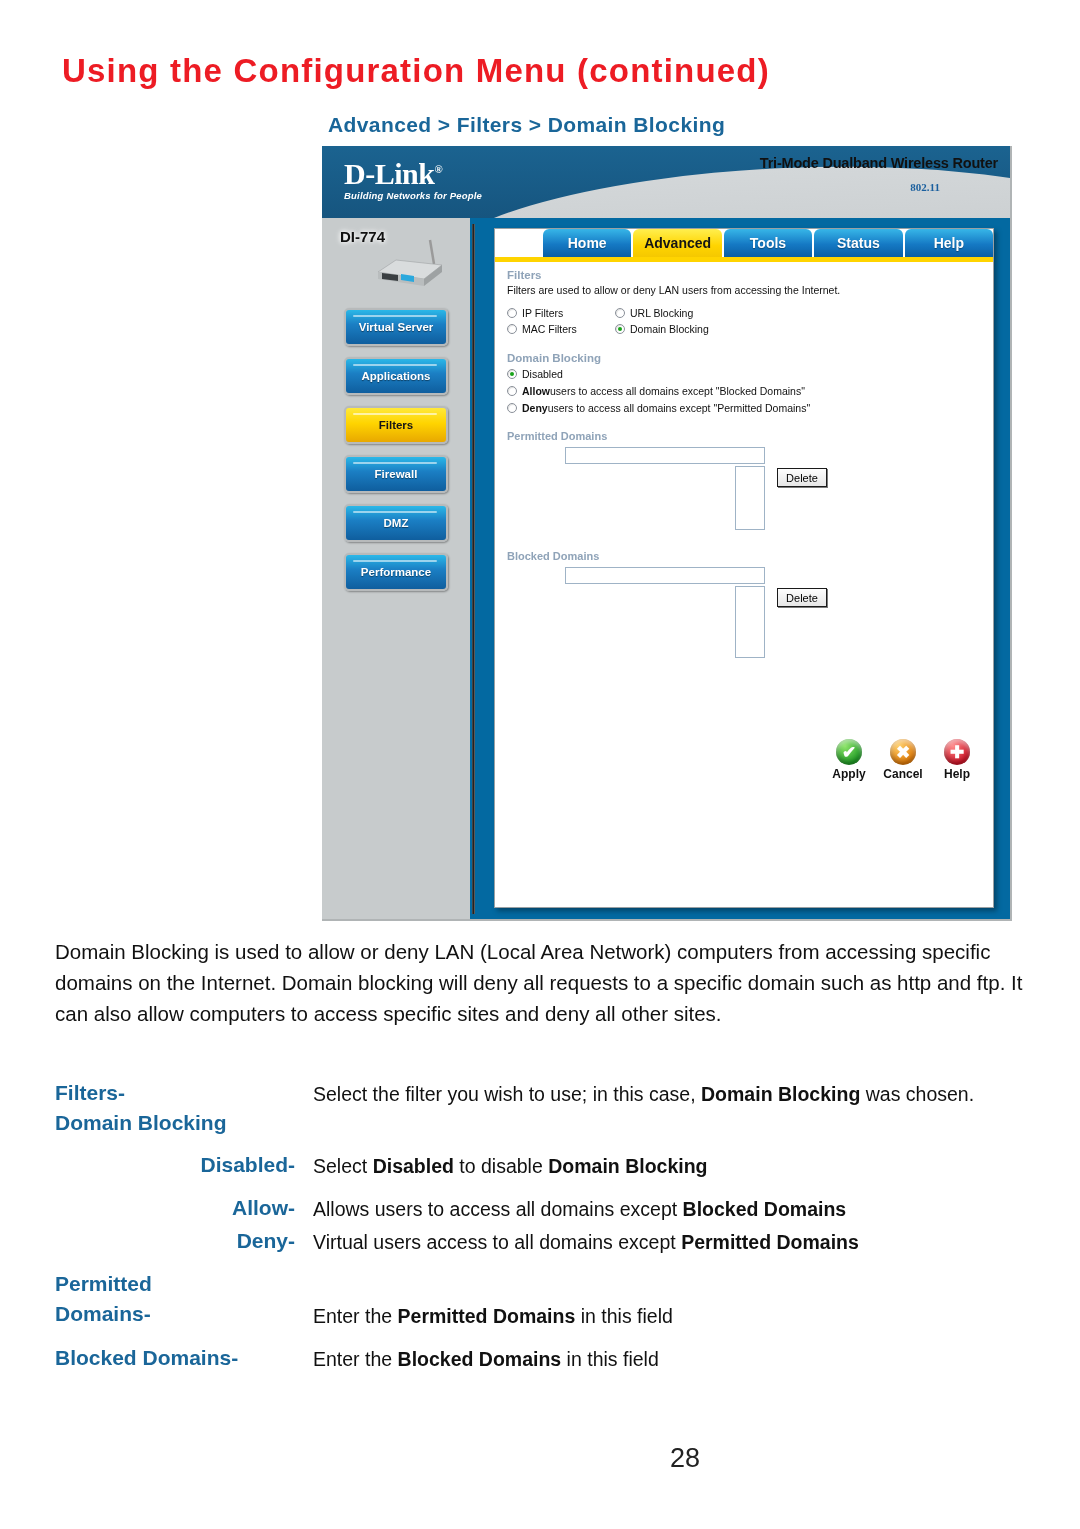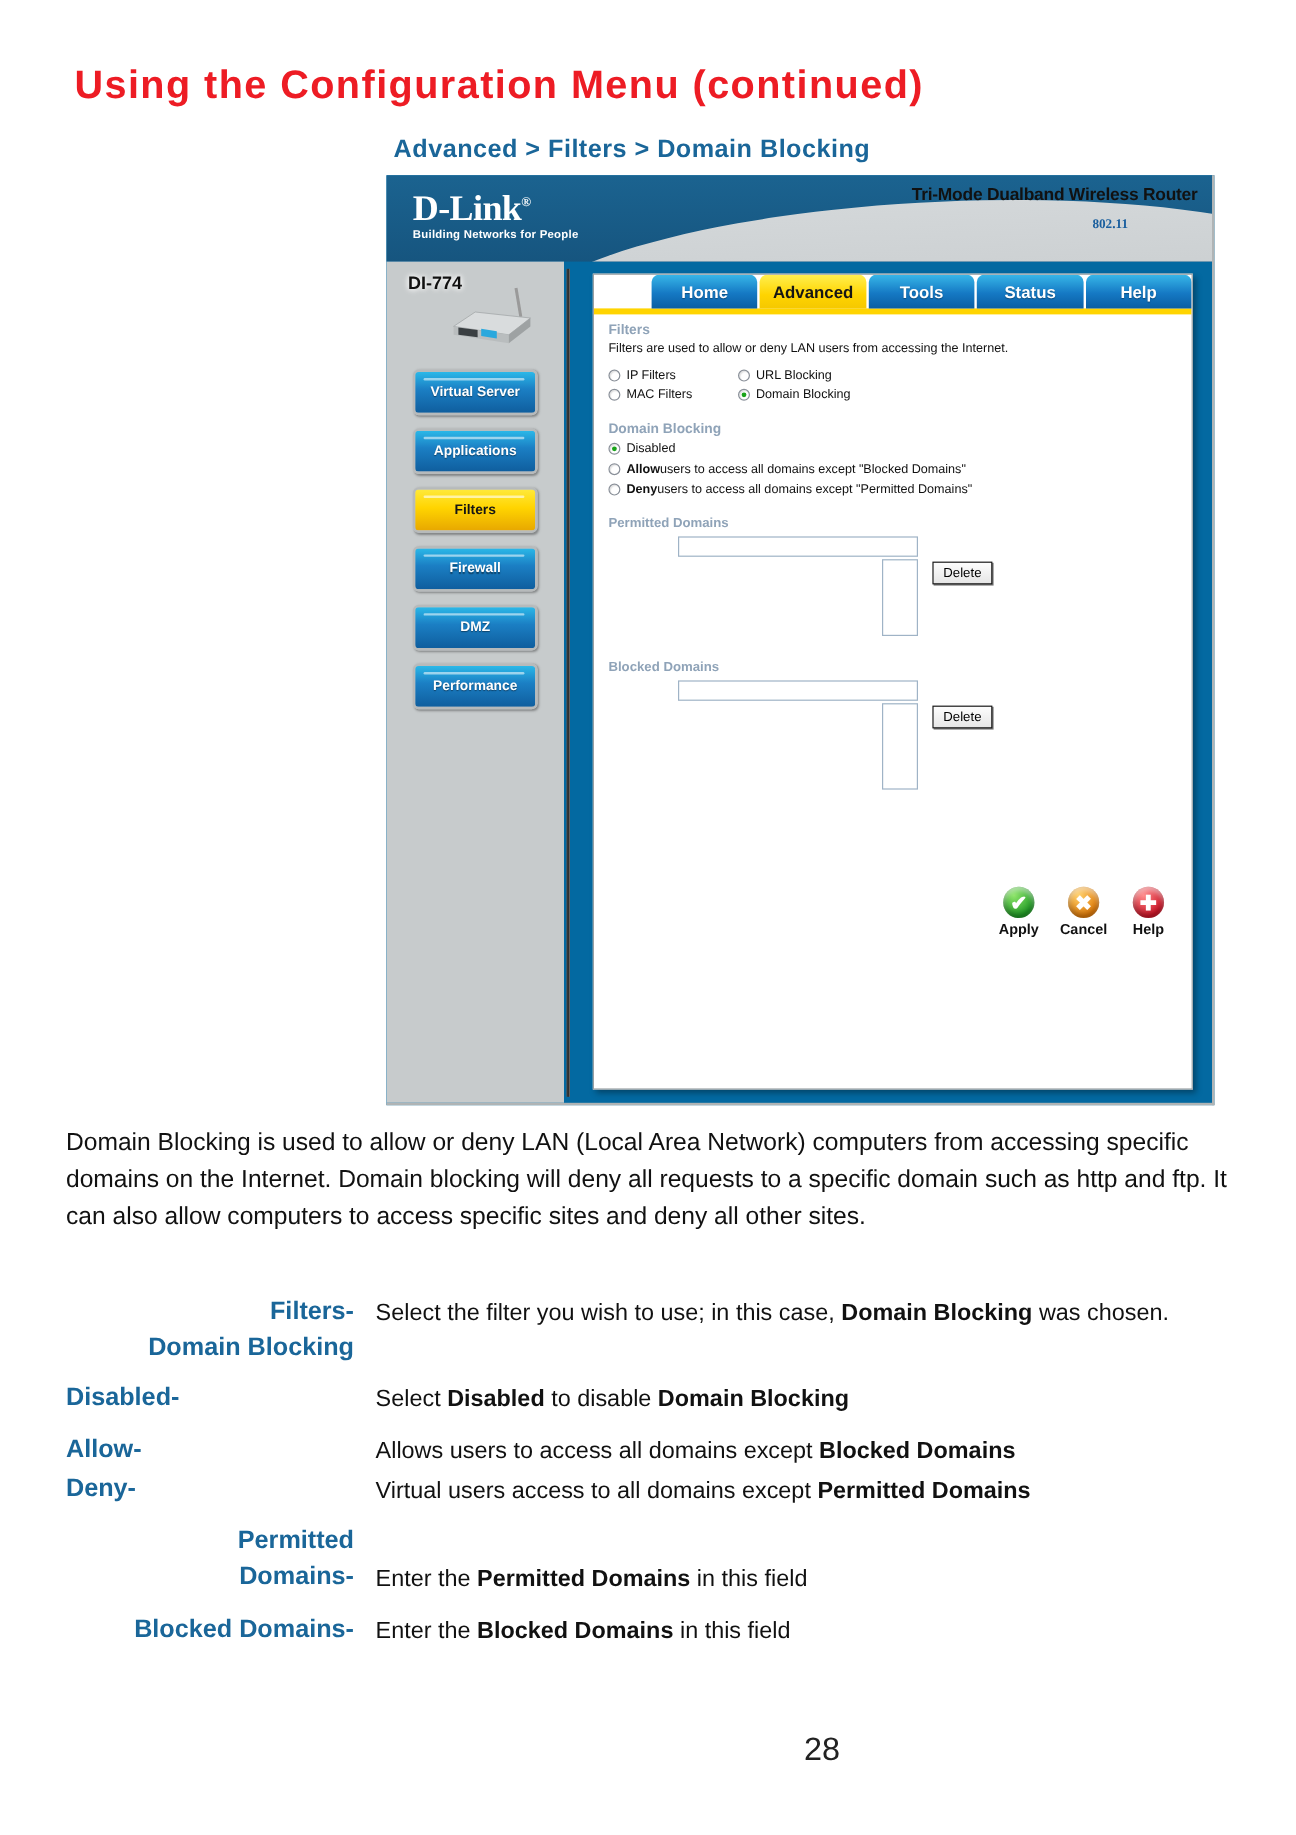--- a/index.html
+++ b/index.html
@@ -70,20 +70,21 @@
   }
   .dlink-logo .dl-main {
     font-family: "Liberation Serif", serif;
     font-size: 30px; font-weight: bold;
     letter-spacing: -0.5px; line-height: 30px;
   }
   .dlink-logo .dl-main sup { font-size: 11px; vertical-align: super; }
   .dlink-logo .dl-tag {
     font-size: 9.5px; font-weight: bold; letter-spacing: 0.2px;
     margin-top: 1px;
+    font-style: italic;
   }
   .axp {
     position: absolute; right: 14px; top: 8px;
     z-index: 5; text-align: right;
   }
   .axp-row { display: flex; align-items: flex-end; justify-content: flex-end; }
   .axp-air {
     font-family: "Liberation Serif", serif;
     font-style: italic; font-weight: bold;
     font-size: 28px; color: #1a5f9e; line-height: 26px;
@@ -256,25 +257,25 @@
     left: 55px; top: 936px;
     width: 980px;
     font-size: 20.5px; color: #111; line-height: 31px;
   }
 
   
   .defs { position: absolute; left: 55px; top: 1078px; width: 1000px; }
   .drow { display: flex; margin-bottom: 2px; }
   .dterm {
     width: 258px; flex: none;
-    padding-right: 18px;
+    text-align: right; padding-right: 18px;
     color: #1a6699; font-weight: bold; font-size: 21px;
     line-height: 30px;
   }
-  .dterm.left  { text-align: right; }
+  .dterm.left  { text-align: left; }
   .ddesc {
     font-size: 19.5px; color: #111; line-height: 30px; padding-top: 1px;
   }
   .ddesc b { font-weight: bold; }
   .spacer-sm { height: 10px; }
 
   .page-num {
     position: absolute; left: 0; right: 0; top: 1443px;
     text-align: center; padding-left: 290px;
     font-size: 27px; color: #222;

